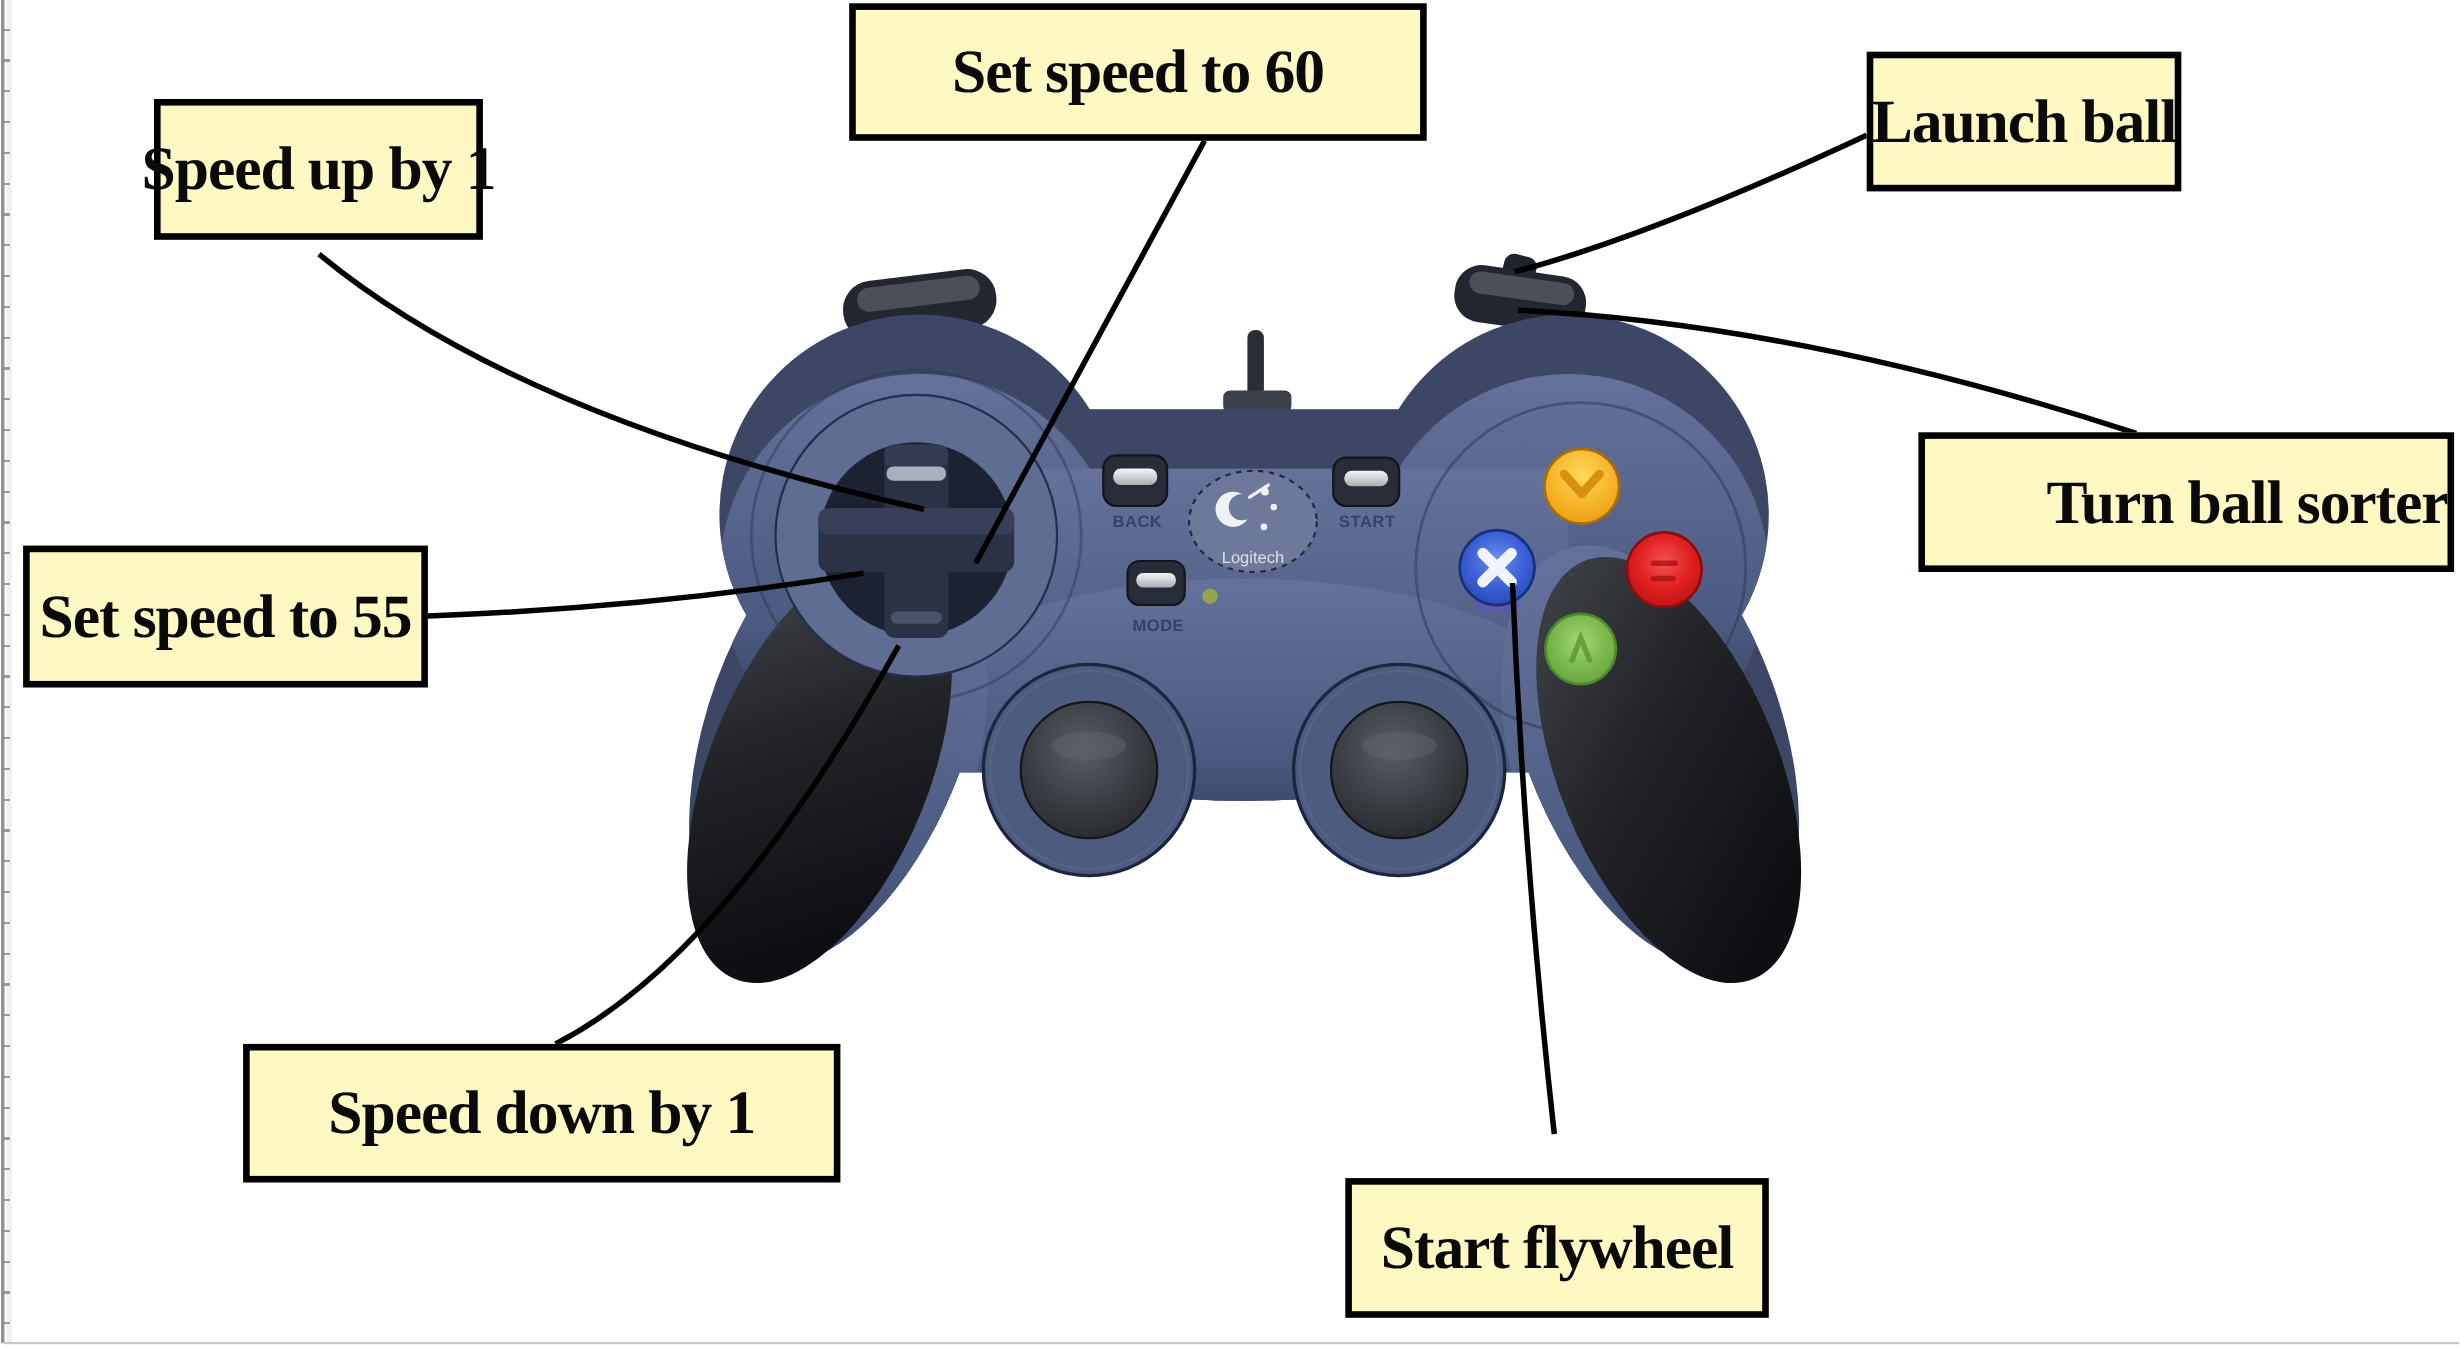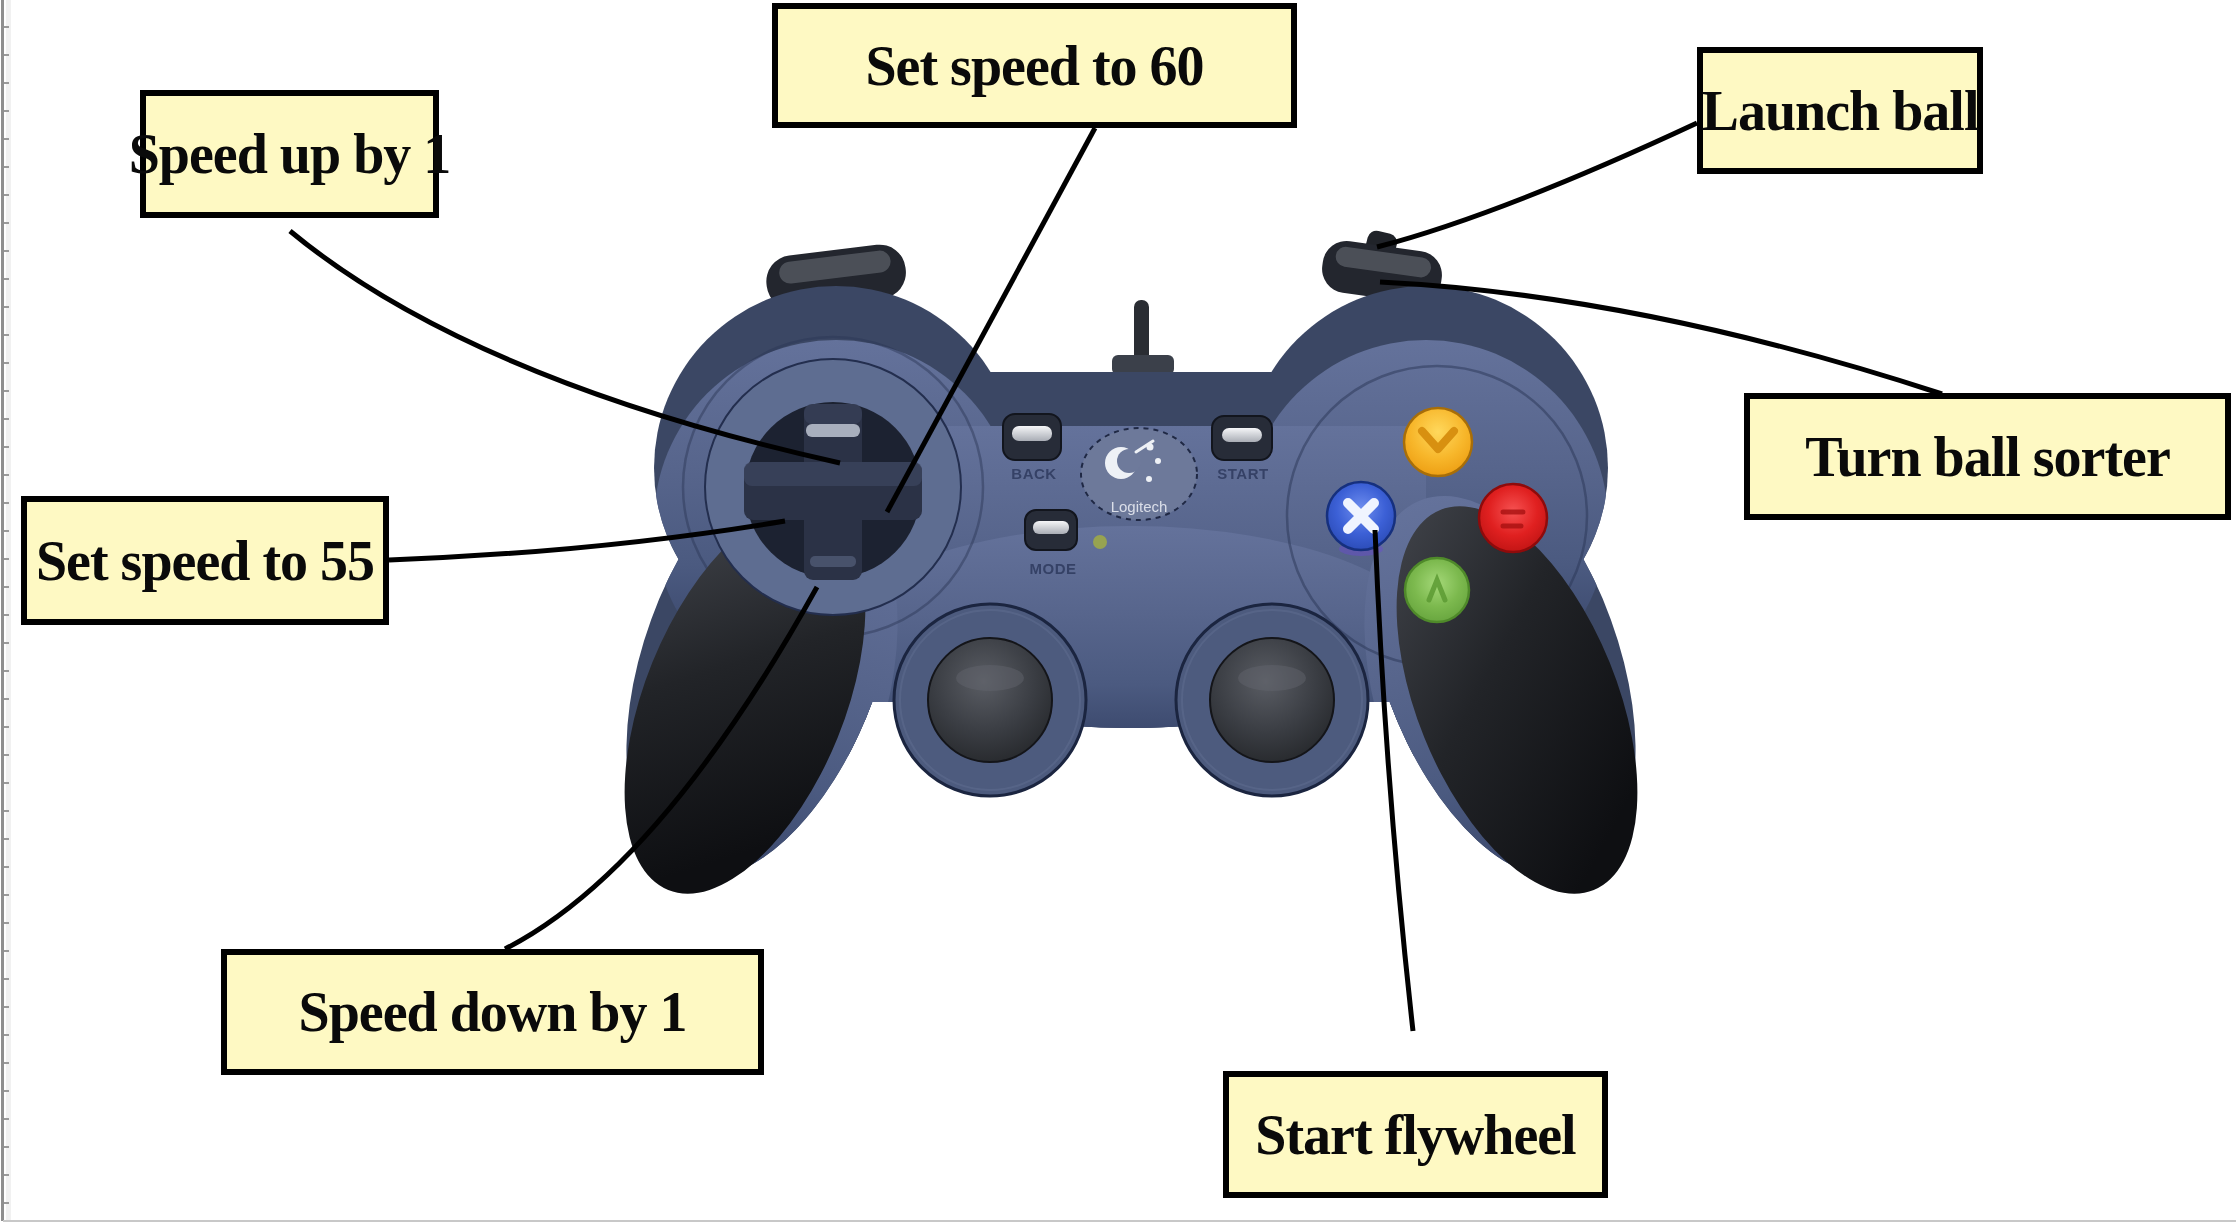--- a/index.html
+++ b/index.html
@@ -7,21 +7,21 @@
          font-family:"Liberation Sans",sans-serif;}
   .stage svg{position:absolute;left:0;top:0;}
   .callout{position:absolute;box-sizing:border-box;background:#fef9c3;border:6px solid #000;
            display:flex;align-items:center;justify-content:center;
            font-weight:700;font-size:56px;letter-spacing:-1px;color:#0a0a0a;white-space:nowrap;
            font-family:Liberation Serif, serif;}
   
   .lb-speed-up   {left:140px;  top:90px;  width:299px; height:128px;}
   .lb-set-60     {left:772px;  top:3px;    width:525px; height:125px;}
   .lb-launch     {left:1697px; top:47px;   width:286px; height:127px;}
-  .lb-turn-sorter{left:1744px; top:393px;  width:487px; height:127px;}
+  .lb-turn-sorter{left:1744px; top:393px;  width:487px; height:127px;justify-content:flex-end;}
   .lb-set-55     {left:21px;   top:496px;  width:368px; height:129px;}
   .lb-speed-down {left:221px;  top:949px;  width:543px; height:126px;text-align:center;}
   .lb-start-fly  {left:1223px; top:1031px; width:385px; height:127px;margin-top:40px;}
 
   .ruler-shade{position:absolute;left:6px;top:0;width:5px;height:1221px;background:#f1f1f1;}
   .ruler-line {position:absolute;left:1px;top:0;width:3px;height:1221px;background:#8f8f8f;}
   .ruler-ticks{position:absolute;left:1px;top:0;width:8px;height:1221px;
                background:repeating-linear-gradient(to bottom,transparent 0,transparent 26px,#9a9a9a 26px,#9a9a9a 28px);}
   .bottom-line{position:absolute;left:3px;top:1220px;width:2233px;height:2px;background:#c8c8c8;}
 </style>

